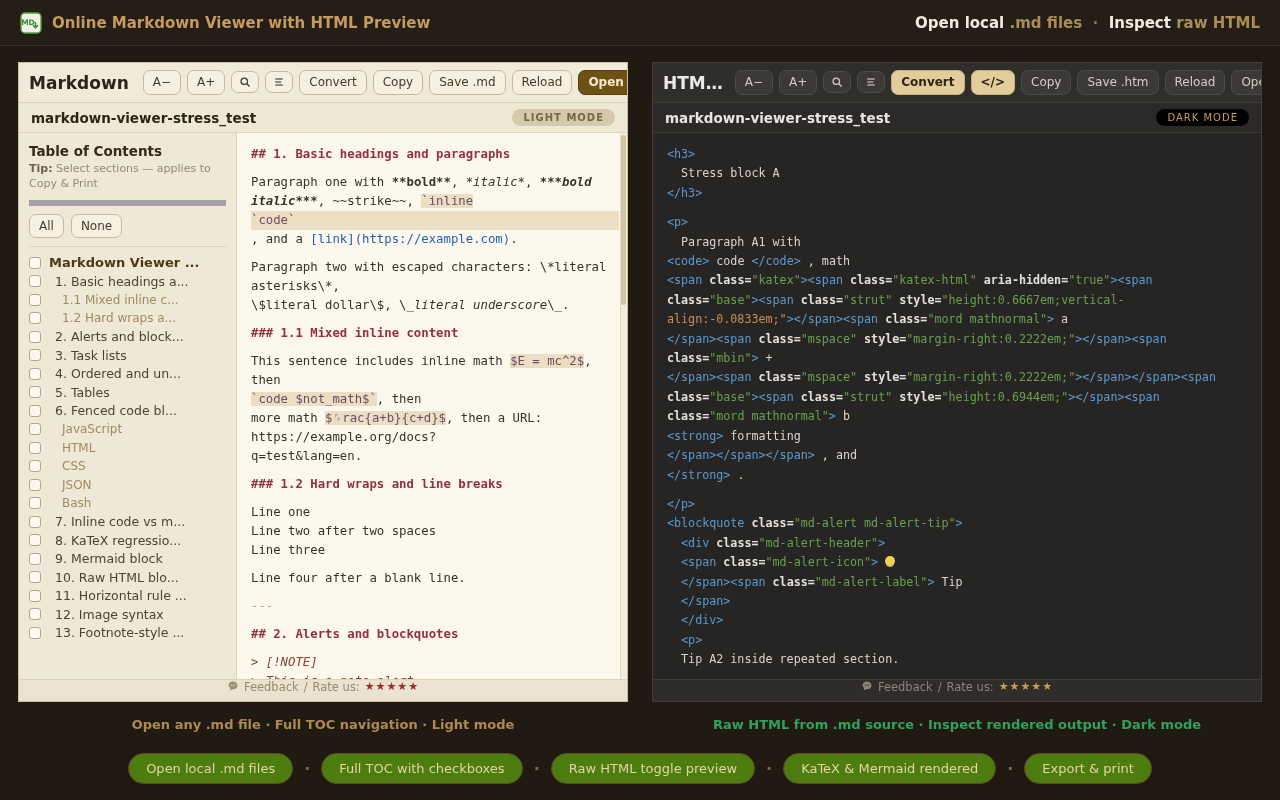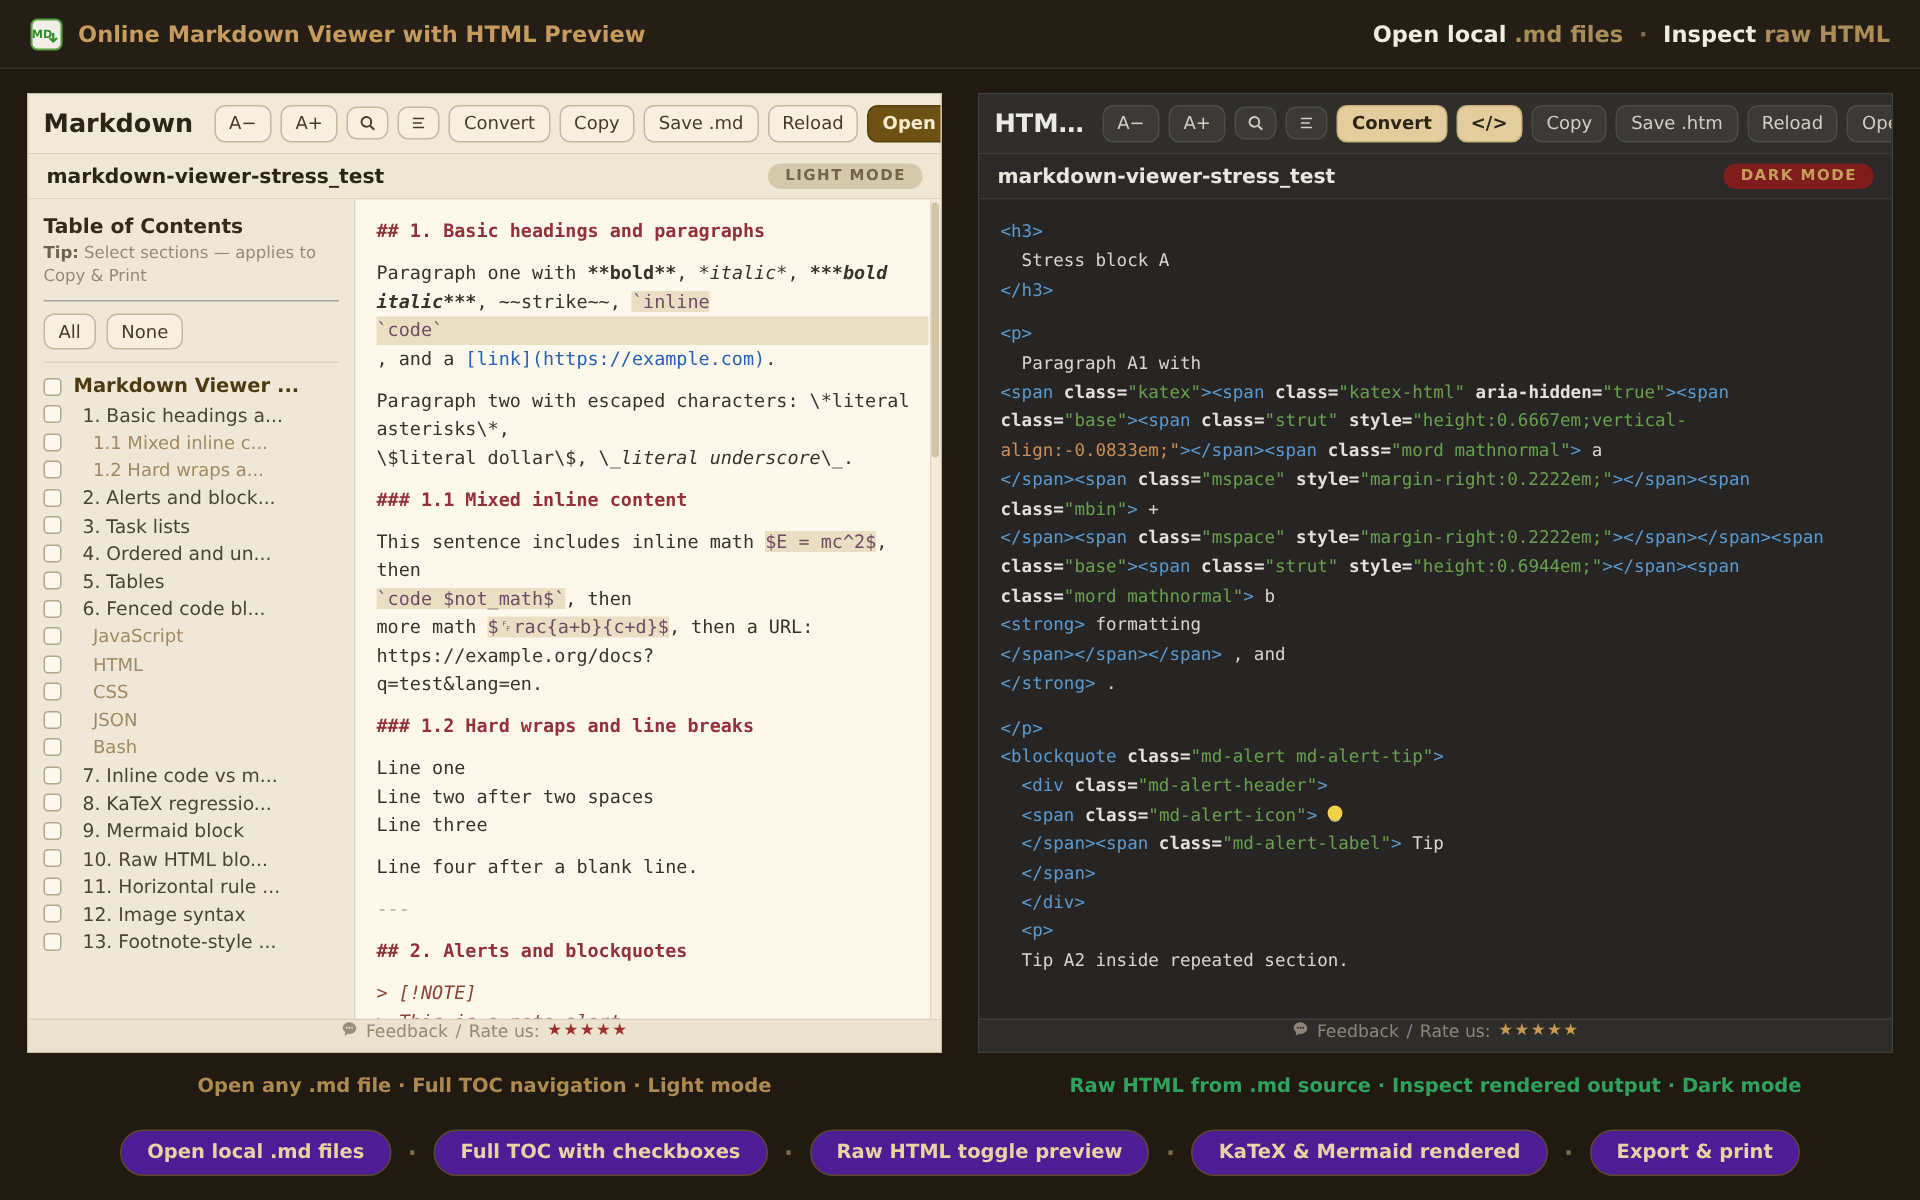--- a/index.html
+++ b/index.html
@@ -28,21 +28,21 @@
   .btn{font-family:inherit;font-size:12px;padding:4px 9px;border-radius:7px;border:1px solid #c6b99e;background:#f7f0e0;color:#453a28;cursor:pointer;line-height:1.2;white-space:nowrap;display:inline-flex;align-items:center;justify-content:center;}
   .btn.iconb{width:28px;padding:4px 0;}
   .btn.active{background:#6e5115;color:#f8eccd;border-color:#57400e;font-weight:bold;}
   .file-row{display:flex;align-items:center;padding:6px 12px;background:#efe8d5;border-bottom:1px solid #ddd2bb;flex:0 0 auto;}
   .file-name{font-size:13.5px;font-weight:bold;color:#2c2517;}
   .mode-badge{margin-left:auto;background:#d5c9ac;color:#74654a;font-size:10px;font-weight:bold;letter-spacing:1px;padding:3px 11px;border-radius:10px;}
   .lp-body{flex:1;display:flex;min-height:0;}
   
   .toc{width:218px;flex:0 0 auto;background:#efe8d6;border-right:1px solid #ddd2bb;padding:10px;font-size:12px;overflow:hidden;}
   .toc-title{font-size:13.5px;font-weight:bold;color:#35291a;margin-bottom:3px;}
-  .toc-tip{font-size:11px;color:#958a77;line-height:1.35;padding-bottom:8px;border-bottom:1px solid #a3a3a3;}
+  .toc-tip{font-size:11px;color:#958a77;line-height:1.35;padding-bottom:8px;border-bottom:6px solid #a3a3a3;}
   .toc-tip b{color:#6d624c;}
   .toc-actions{padding:8px 0;border-bottom:1px solid #ddd2bb;display:flex;gap:7px;}
   .toc-list{margin-top:9px;}
   .toc-item{display:flex;align-items:center;gap:8px;margin:0 0 5px 0;height:13.5px;cursor:pointer;}
   .cbx{width:12px;height:12px;flex:0 0 aupx;border:1px solid #b2a78c;border-radius:3px;background:#fcf8ee;flex-shrink:0;}
   .toc-l1{font-size:13px;font-weight:bold;color:#4e3a12;white-space:nowrap;}
   .toc-l2{font-size:12.5px;color:#4a4434;padding-left:6px;white-space:nowrap;}
   .toc-l3{font-size:12px;color:#a08a64;padding-left:13px;white-space:nowrap;}
   
   .md-content{flex:1;background:#fcf8ec;padding:12px 8px 6px 14px;font-family:"DejaVu Sans Mono","Liberation Mono",monospace;font-size:12.3px;color:#37322a;overflow:hidden;position:relative;}
@@ -69,37 +69,37 @@
   .rp-footer .stars{color:#c79a52;letter-spacing:1px;font-size:11px;}
   
   .rpanel{background:#272523;border:1px solid #413f3b;}
   .rp-header{height:40px;display:flex;align-items:center;gap:6px;padding:0 10px;background:#2f2e2b;border-bottom:1px solid #403e3a;flex:0 0 auto;}
   .rp-title{font-size:17px;font-weight:bold;color:#eceae5;margin-right:6px;white-space:nowrap;}
   .rbtn{font-family:inherit;font-size:12px;padding:4px 9px;border-radius:7px;border:1px solid #4d4b45;background:#3b3a36;color:#d3cfc7;cursor:pointer;line-height:1.2;white-space:nowrap;display:inline-flex;align-items:center;justify-content:center;}
   .rbtn.iconb{width:28px;padding:4px 0;}
   .rbtn.active{background:#e3cd9d;color:#2c2414;border-color:#c8b07c;font-weight:bold;}
   .rfile-row{display:flex;align-items:center;padding:6px 12px;background:#2b2a28;border-bottom:1px solid #3c3a36;flex:0 0 auto;}
   .rfile-name{font-size:13.5px;font-weight:bold;color:#e9e6df;}
-  .rmode-badge{margin-left:auto;background:#7f1d1d;color:#c69e59;font-size:10px;font-weight:bold;letter-spacing:1px;padding:3px 11px;border-radius:10px;}
+  .rmode-badge{margin-left:auto;background:#000000;color:#c69e59;font-size:10px;font-weight:normal;letter-spacing:1px;padding:3px 11px;border-radius:10px;}
   .code-content{flex:1;background:#272523;padding:12px 14px;font-family:"DejaVu Sans Mono","Liberation Mono",monospace;font-size:11.7px;color:#d9d6cf;overflow:hidden;}
   .code-line{line-height:19.4px;white-space:pre;min-height:19.4px;}
   .code-line.blank{min-height:10px;height:10px;}
   .h-t{color:#5b9ad0;}
   .h-a{color:#e3e1db;font-weight:bold;}
   .h-s{color:#69a04e;}
   .h-o{color:#c98f57;}
   .h-x{color:#d9d6cf;}
   .bulb{display:inline-block;width:10px;height:10px;border-radius:50%;background:#f2d24b;box-shadow:0 2px 0 -1px #b5b27e;vertical-align:baseline;}
   
   .captions{display:flex;gap:24px;padding:0 18px;margin-top:15px;}
   .caption{width:610px;text-align:center;font-size:13px;font-weight:bold;}
   .caption.left{color:#ad8a50;}
   .caption.right{color:#2fa25d;}
   .pillrow{display:flex;justify-content:center;align-items:center;gap:11px;margin-top:21px;}
-  .pill{font-family:inherit;border:1.5px solid #5d4a28;border-radius:17px;padding:7px 17px;color:#e7d3a4;font-weight:bold;font-size:13px;background:#4c1d95;cursor:pointer;white-space:nowrap;text-align:right;}
+  .pill{font-family:inherit;border:1.5px solid #5d4a28;border-radius:17px;padding:7px 17px;color:#e7d3a4;font-weight:normal;font-size:13px;background:#4d7c0f;cursor:pointer;white-space:nowrap;text-align:right;}
   .pill-dot{color:#7a6a4e;font-weight:bold;}
   .icon-wrap{display:inline-flex;align-items:center;justify-content:center;}
 </style>
 </head>
 <body>
 
 <div class="topbar">
   <span class="logo icon-wrap">
     <svg width="22" height="22" viewBox="0 0 22 22">
       <rect x="1" y="1" width="20" height="20" rx="4" fill="#f2efe8" stroke="#57a33e" stroke-width="1.4"></rect>
@@ -333,20 +333,21 @@
       <span class="rfile-name">markdown-viewer-stress_test</span>
       <span class="rmode-badge">DARK MODE</span>
     </div>
     <div class="code-content" id="code-content">
         <div class="code-line"><span class="h-t">&lt;h3&gt;</span></div>
         <div class="code-line"><span class="h-x">  Stress block A</span></div>
         <div class="code-line"><span class="h-t">&lt;/h3&gt;</span></div>
         <div class="code-line blank"></div>
         <div class="code-line"><span class="h-t">&lt;p&gt;</span></div>
         <div class="code-line"><span class="h-x">  Paragraph A1 with</span></div>
+        <div class="code-line"><span class="h-t">&lt;code&gt;</span><span class="h-x"> code </span><span class="h-t">&lt;/code&gt;</span><span class="h-x"> , math</span></div>
         <div class="code-line"><span class="h-t">&lt;span </span><span class="h-a">class=</span><span class="h-s">"katex"</span><span class="h-t">&gt;&lt;span </span><span class="h-a">class=</span><span class="h-s">"katex-html"</span><span class="h-x"> </span><span class="h-a">aria-hidden=</span><span class="h-s">"true"</span><span class="h-t">&gt;&lt;span</span></div>
         <div class="code-line"><span class="h-a">class=</span><span class="h-s">"base"</span><span class="h-t">&gt;&lt;span </span><span class="h-a">class=</span><span class="h-s">"strut"</span><span class="h-x"> </span><span class="h-a">style=</span><span class="h-s">"height:0.6667em;vertical-</span></div>
         <div class="code-line"><span class="h-o">align:-0.0833em;"</span><span class="h-t">&gt;&lt;/span&gt;&lt;span </span><span class="h-a">class=</span><span class="h-s">"mord mathnormal"</span><span class="h-t">&gt;</span><span class="h-x"> a</span></div>
         <div class="code-line"><span class="h-t">&lt;/span&gt;&lt;span </span><span class="h-a">class=</span><span class="h-s">"mspace"</span><span class="h-x"> </span><span class="h-a">style=</span><span class="h-s">"margin-right:0.2222em;"</span><span class="h-t">&gt;&lt;/span&gt;&lt;span</span></div>
         <div class="code-line"><span class="h-a">class=</span><span class="h-s">"mbin"</span><span class="h-t">&gt;</span><span class="h-x"> +</span></div>
         <div class="code-line"><span class="h-t">&lt;/span&gt;&lt;span </span><span class="h-a">class=</span><span class="h-s">"mspace"</span><span class="h-x"> </span><span class="h-a">style=</span><span class="h-s">"margin-right:0.2222em;"</span><span class="h-t">&gt;&lt;/span&gt;&lt;/span&gt;&lt;span</span></div>
         <div class="code-line"><span class="h-a">class=</span><span class="h-s">"base"</span><span class="h-t">&gt;&lt;span </span><span class="h-a">class=</span><span class="h-s">"strut"</span><span class="h-x"> </span><span class="h-a">style=</span><span class="h-s">"height:0.6944em;"</span><span class="h-t">&gt;&lt;/span&gt;&lt;span</span></div>
         <div class="code-line"><span class="h-a">class=</span><span class="h-s">"mord mathnormal"</span><span class="h-t">&gt;</span><span class="h-x"> b</span></div>
         <div class="code-line"><span class="h-t">&lt;strong&gt;</span><span class="h-x"> formatting</span></div>
         <div class="code-line"><span class="h-t">&lt;/span&gt;&lt;/span&gt;&lt;/span&gt;</span><span class="h-x"> , and</span></div>

